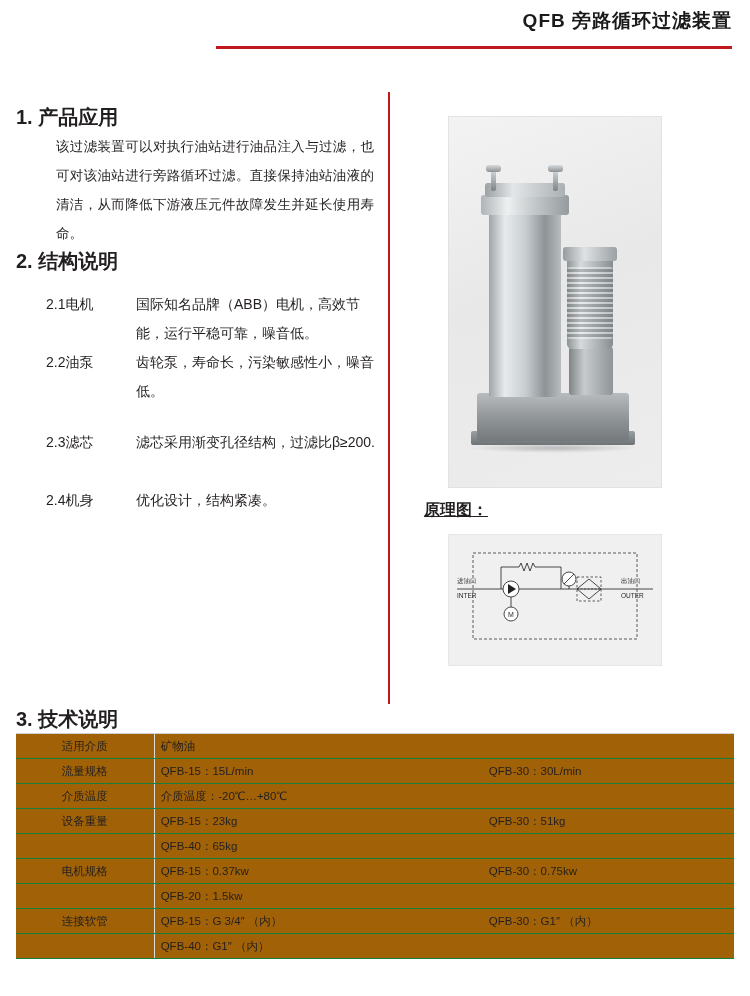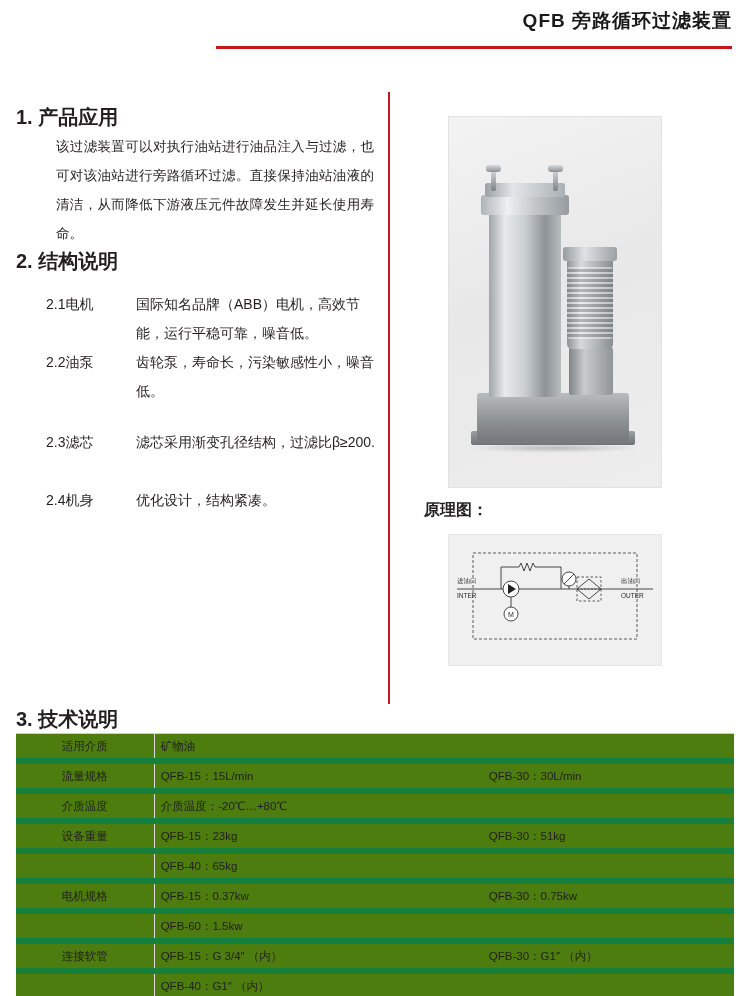--- a/index.html
+++ b/index.html
@@ -221,20 +221,21 @@
 
   
   .principle-title {
     position: absolute;
     left: 424px;
     top: 500px;
     font-size: 16px;
     font-weight: bold;
     color: #231f20;
     white-space: nowrap;
+    text-decoration: underline;
   }
   .diagram-frame {
     position: absolute;
     left: 448px;
     top: 534px;
     width: 212px;
     height: 130px;
     background: #f0f0f0;
     border: 1px solid #e6e6e6;
   }
@@ -247,25 +248,25 @@
     top: 734px;
     width: 718px;
   }
   table.spec {
     width: 718px;
     border-collapse: collapse;
     font-size: 11.5px;
     color: #231f20;
   }
   table.spec td {
-    border-bottom: 6px solid #15803d;
+    border-bottom: 1px solid #15803d;
     padding: 4px 6px;
     vertical-align: middle;
     line-height: 16px;
-    background: #4d7c0f;
+    background: #a16207;
   }
   td.c-label {
     width: 130px;
     text-align: center;
     white-space: nowrap;
     border-right: 1px solid #dcdcdc;
   }
   td.c-mid { width: 330px; }
   td.c-right { width: 250px; }
   .tbl-top-line {
@@ -396,21 +397,21 @@
         <td class="c-mid">QFB-40：65kg</td>
         <td class="c-right"></td>
       </tr>
       <tr>
         <td class="c-label">电机规格</td>
         <td class="c-mid">QFB-15：0.37kw</td>
         <td class="c-right">QFB-30：0.75kw</td>
       </tr>
       <tr>
         <td class="c-label"></td>
-        <td class="c-mid">QFB-60：1.5kw</td>
+        <td class="c-mid">QFB-20：1.5kw</td>
         <td class="c-right"></td>
       </tr>
       <tr>
         <td class="c-label">连接软管</td>
         <td class="c-mid">QFB-15：G 3/4″ （内）</td>
         <td class="c-right">QFB-30：G1″ （内）</td>
       </tr>
       <tr>
         <td class="c-label"></td>
         <td class="c-mid">QFB-40：G1″ （内）</td>

